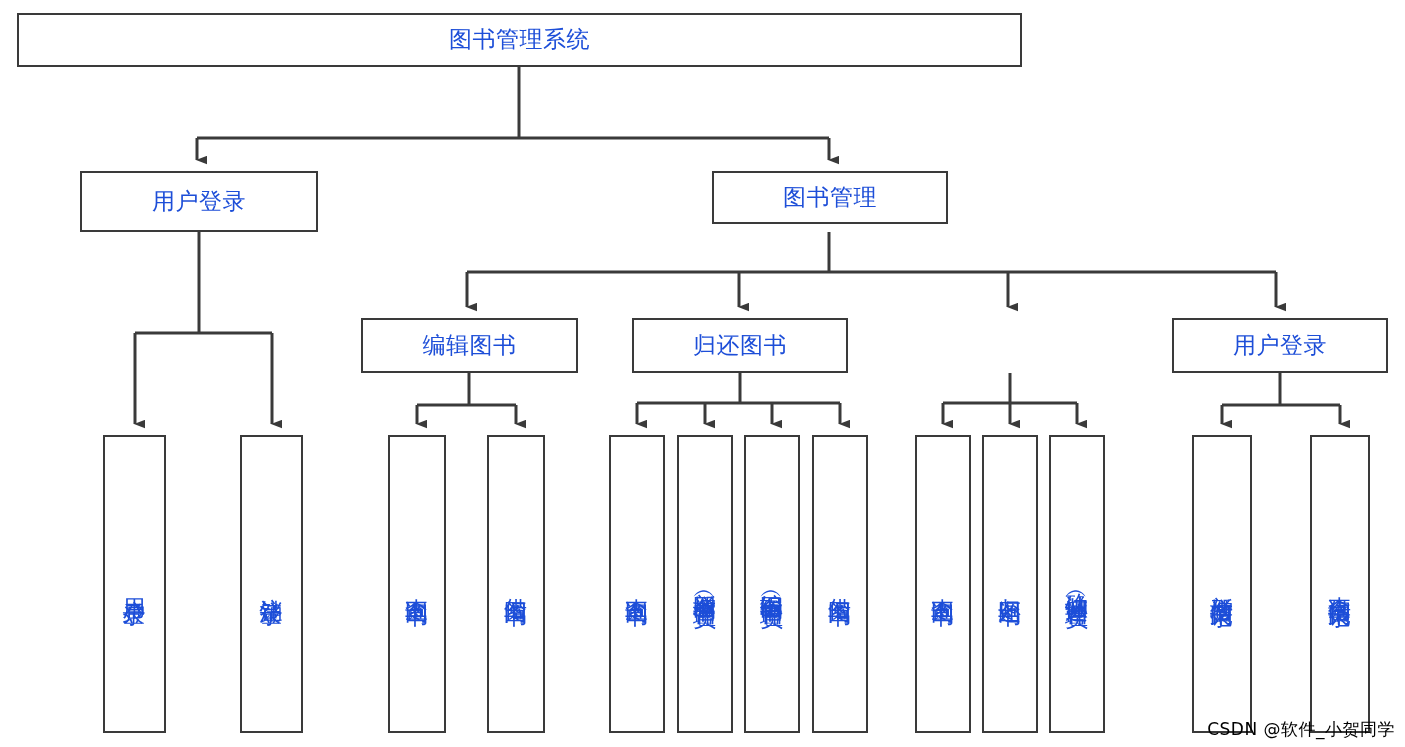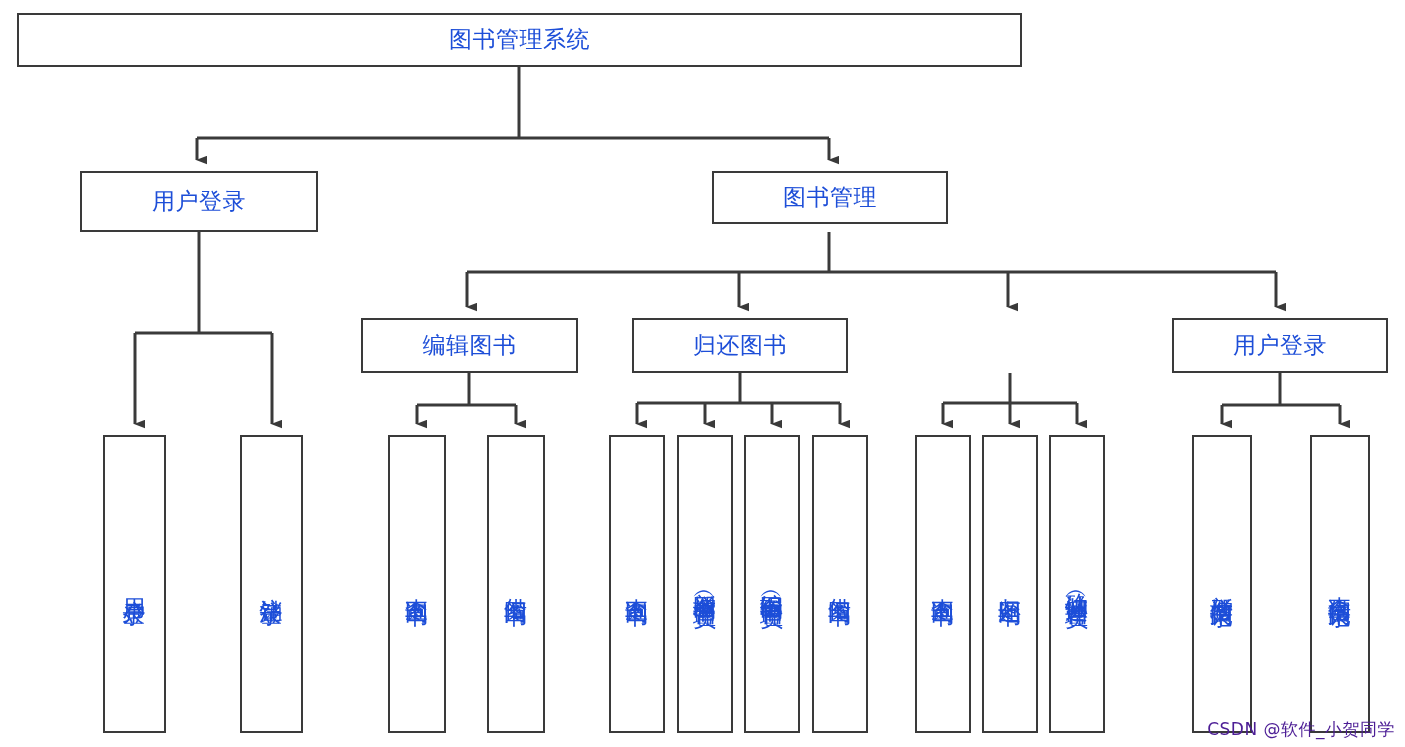--- a/index.html
+++ b/index.html
@@ -61,21 +61,21 @@
     line-height: 1.05;
     letter-spacing: 2px;
     white-space: normal;
     max-height: 100%;
   }
   #watermark {
     position: absolute;
     right: 10px;
     bottom: 6px;
     font-size: 17px;
-    color: #4c1d95;
+    color: #000000;
     letter-spacing: 0.5px;
     z-index: 3;
     white-space: nowrap;
     pointer-events: none;
   }
 </style>
 </head>
 <body>
 
 <div id="diagram-root">

